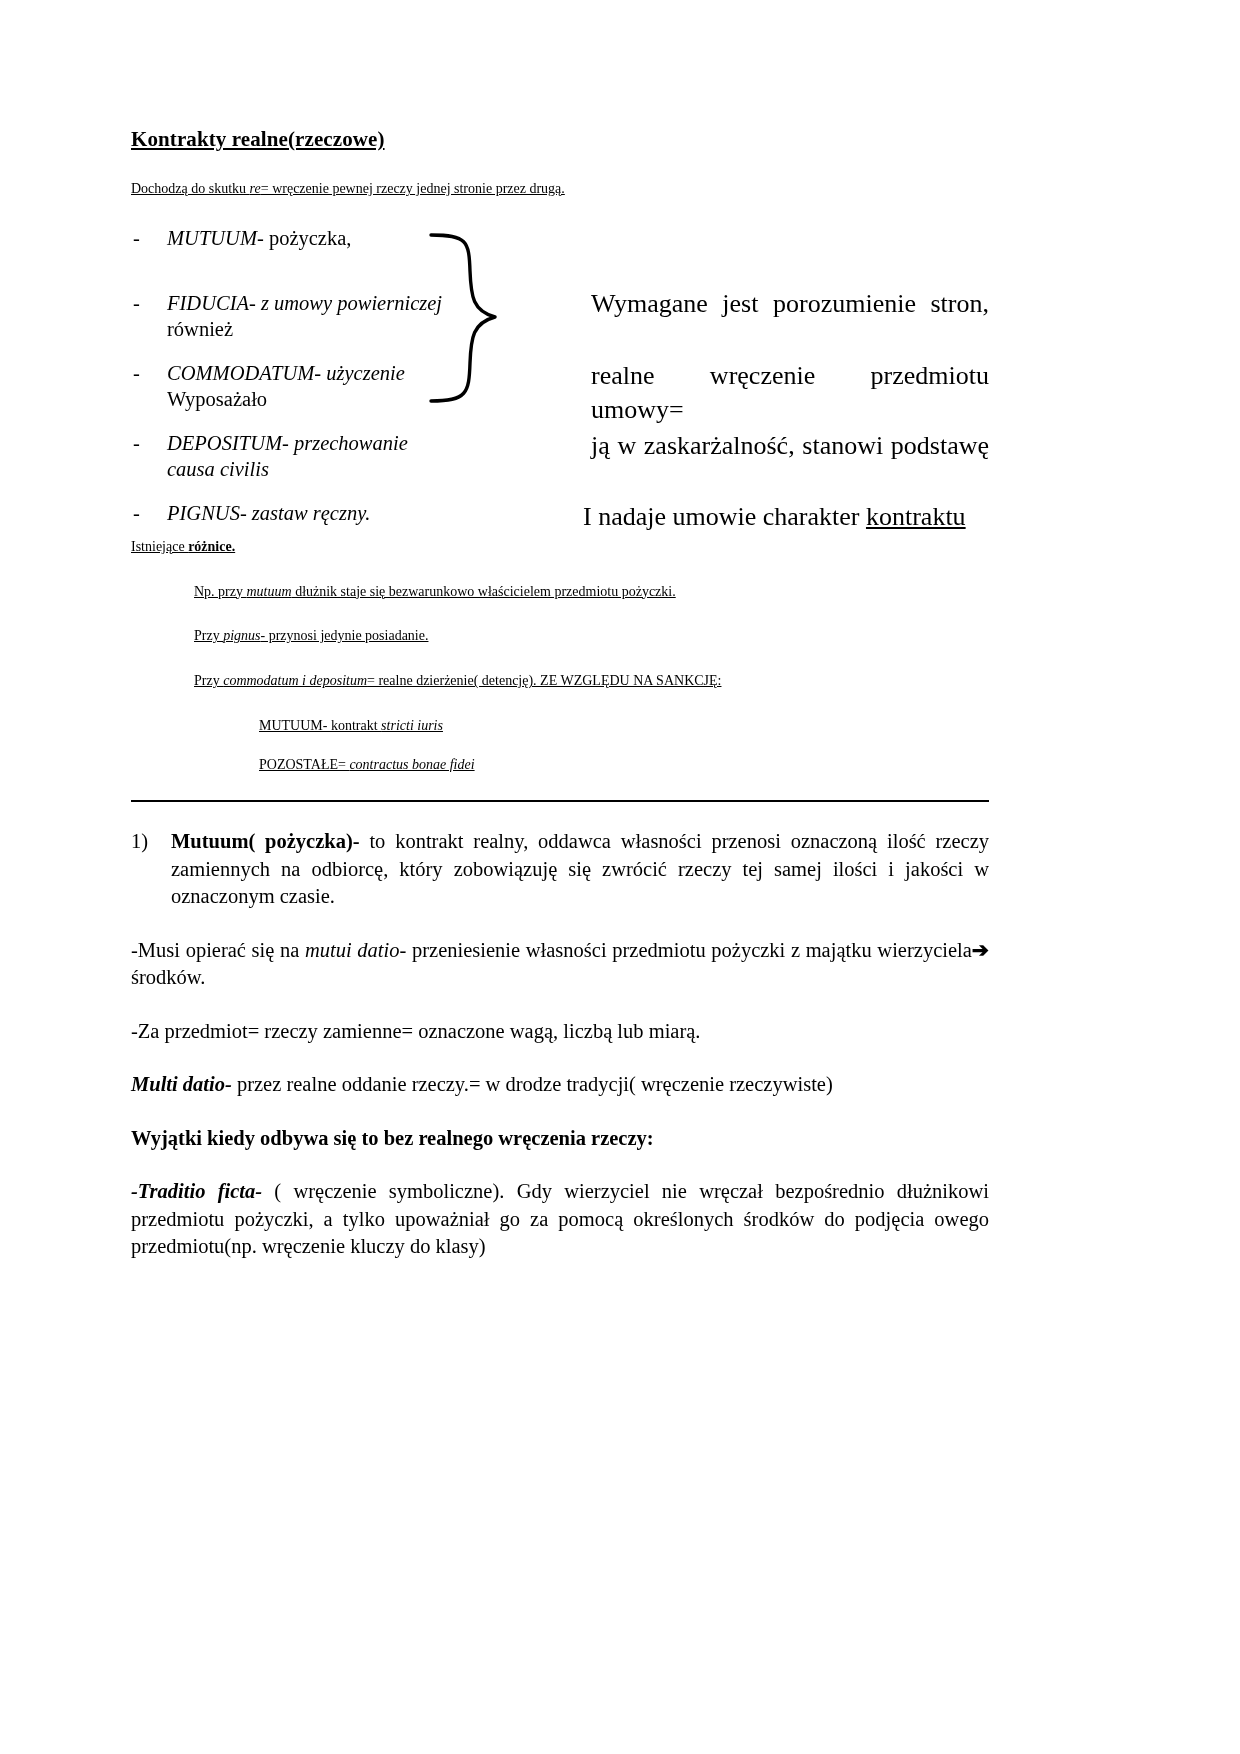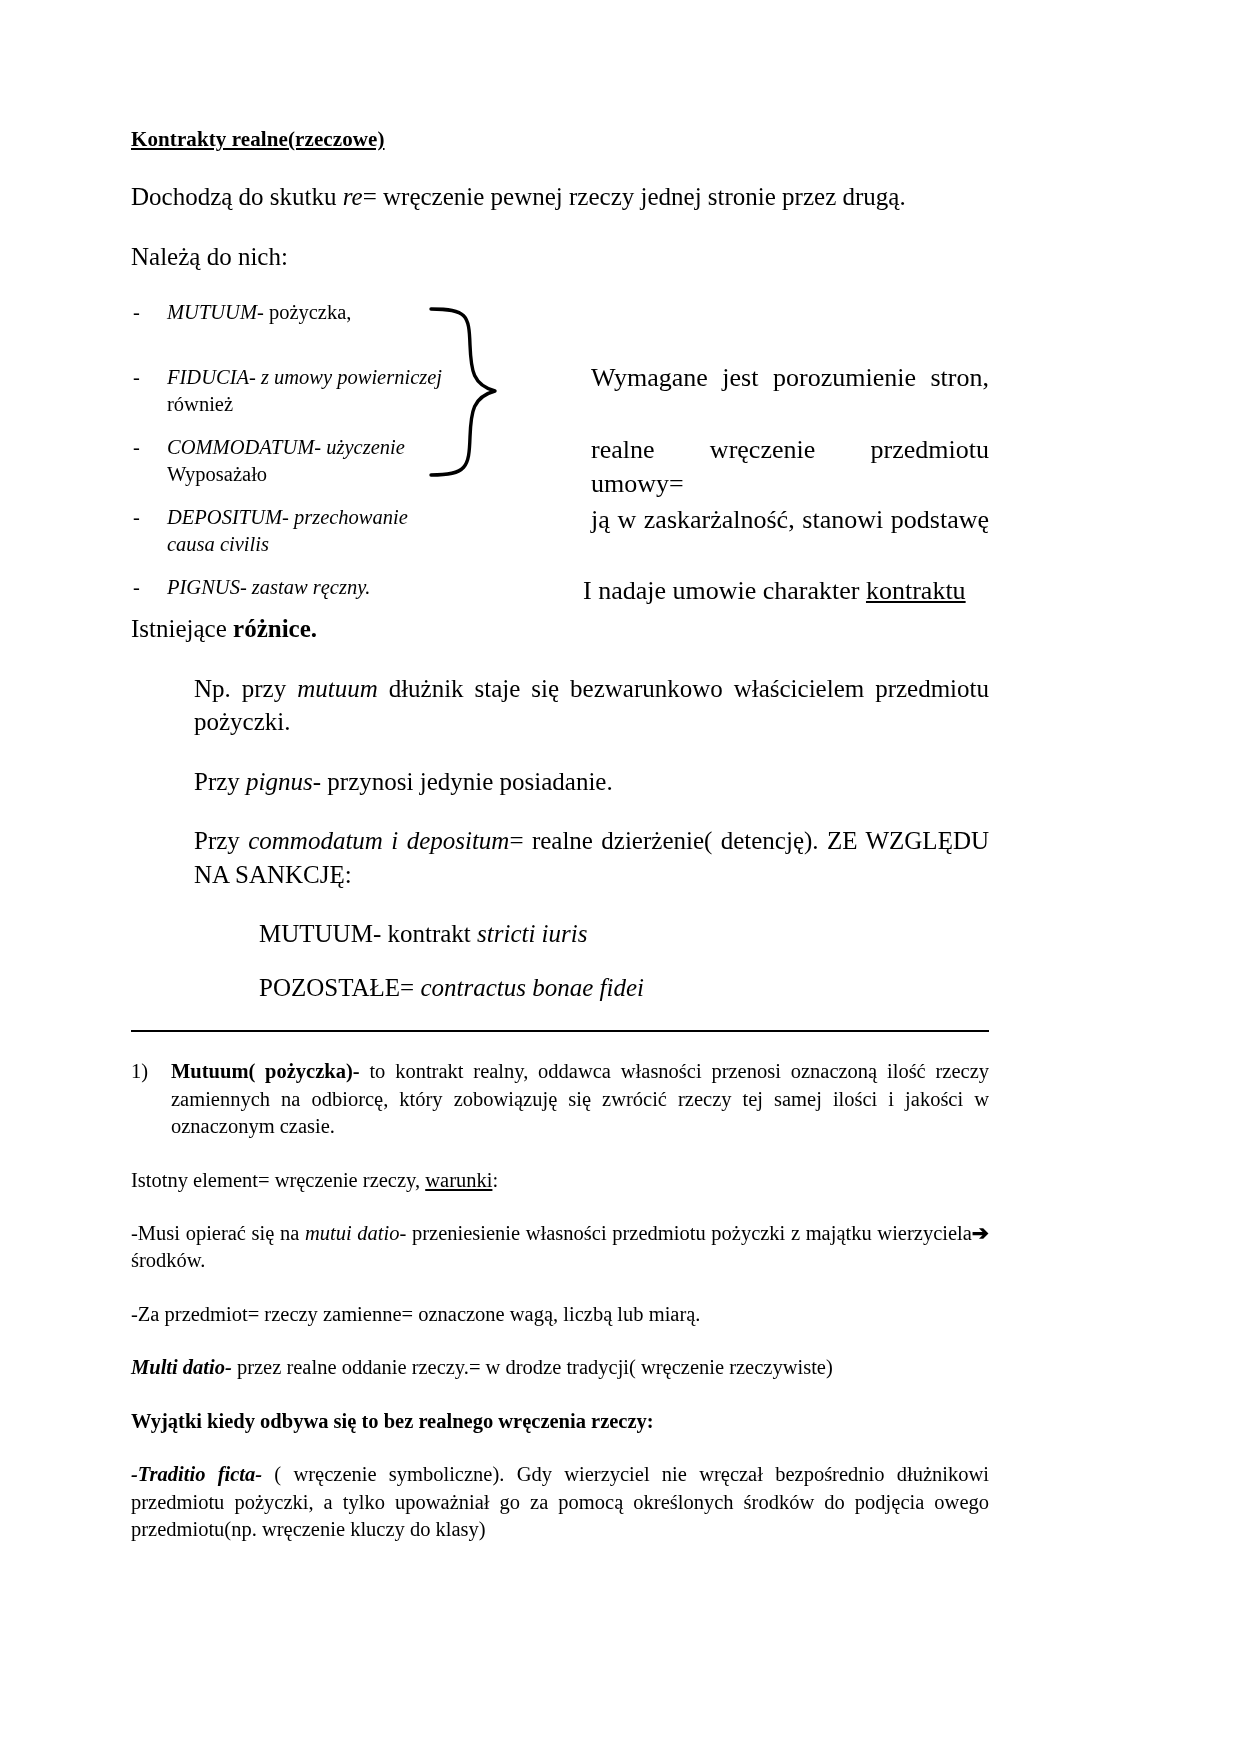--- a/index.html
+++ b/index.html
@@ -32,24 +32,25 @@
   
   .h-title {
     font-size: 21px;
     font-weight: bold;
     text-decoration: underline;
     letter-spacing: 0.1px;
     margin: 0 0 29px 0;
     line-height: 1.1;
   }
   .para {
-    font-size: 25px;
+    font-size: 14px;
     line-height: 1.34;
     margin: 0 0 26px 0;
     text-align: justify;
+    text-decoration: underline;
   }
   i, .it { font-style: italic; }
   b, .bd { font-weight: bold; }
   .u { text-decoration: underline; }
 
   
   .listregion {
     position: relative;
     margin-top: 4px;
     height: 305px;
@@ -130,21 +131,20 @@
 </head>
 <body>
 
 <div class="page">
   <div class="content">
 
     <div class="h-title">Kontrakty realne(rzeczowe)</div>
 
     <div class="para"><span>Dochodzą do skutku </span><i>re</i><span>= wręczenie pewnej rzeczy jednej stronie przez drugą.</span></div>
 
-    <div class="para">Należą do nich:</div>
 
     <div class="listregion">
 
       <div class="dash-list">
         <div class="dash-item" style="position:absolute; top:0px;">
           <span class="dash">-</span>
           <i class="it">MUTUUM</i><span>- pożyczka,</span>
         </div>
 
         <div class="dash-item" style="position:absolute; top:65px;">
@@ -197,21 +197,20 @@
     <div class="para indent2 tight"><span>MUTUUM- kontrakt </span><i>stricti iuris</i></div>
 
     <div class="para indent2"><span>POZOSTAŁE= </span><i>contractus bonae fidei</i></div>
 
     <hr class="rule">
 
     <div class="numitem">
       <span class="num">1)</span><b>Mutuum( pożyczka)-</b><span> to kontrakt realny, oddawca własności przenosi oznaczoną ilość rzeczy zamiennych na odbiorcę, który zobowiązuję się zwrócić rzeczy tej samej ilości i jakości w oznaczonym czasie.</span>
     </div>
 
-    <div class="sub"><span>Istotny element= wręczenie rzeczy, </span><span class="u">warunki</span><span>:</span></div>
 
     <div class="sub indent1"><span>-Musi opierać się na </span><i>mutui datio</i><span>- przeniesienie własności przedmiotu pożyczki z majątku wierzyciela</span><b>➔</b><span> środków.</span></div>
 
     <div class="sub indent1">-Za przedmiot= rzeczy zamienne= oznaczone wagą, liczbą lub miarą.</div>
 
     <div class="sub"><b><i>Multi datio-</i></b><span> przez realne oddanie rzeczy.= w drodze tradycji( wręczenie rzeczywiste)</span></div>
 
     <div class="sub"><b>Wyjątki kiedy odbywa się to bez realnego wręczenia rzeczy:</b></div>
 
     <div class="sub indent1"><b><i>-Traditio ficta-</i></b><span> ( wręczenie symboliczne). Gdy wierzyciel nie wręczał bezpośrednio dłużnikowi przedmiotu pożyczki, a tylko upoważniał go za pomocą określonych środków do podjęcia owego przedmiotu(np. wręczenie kluczy do klasy)</span></div>

